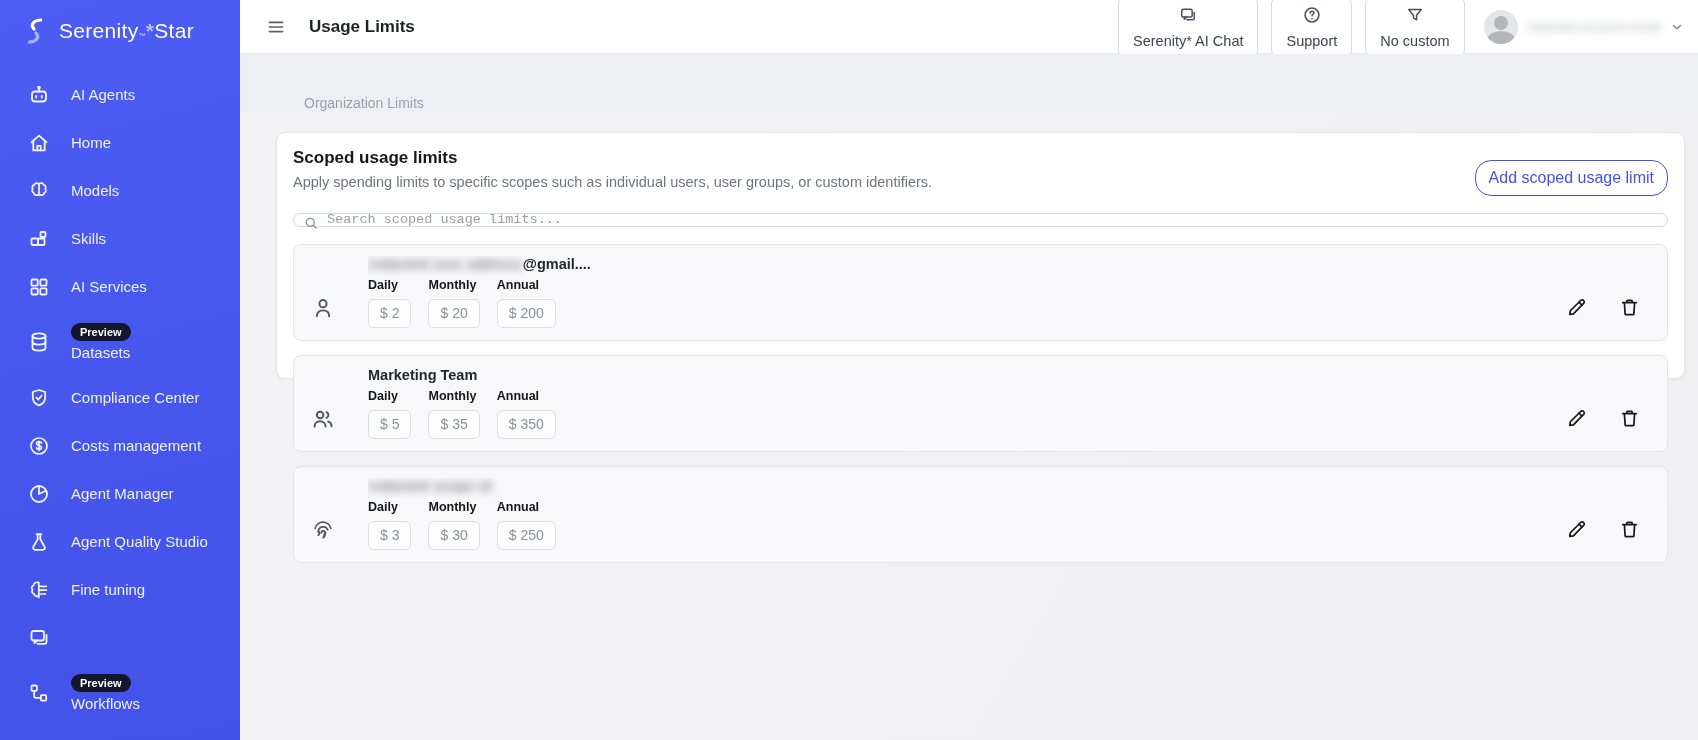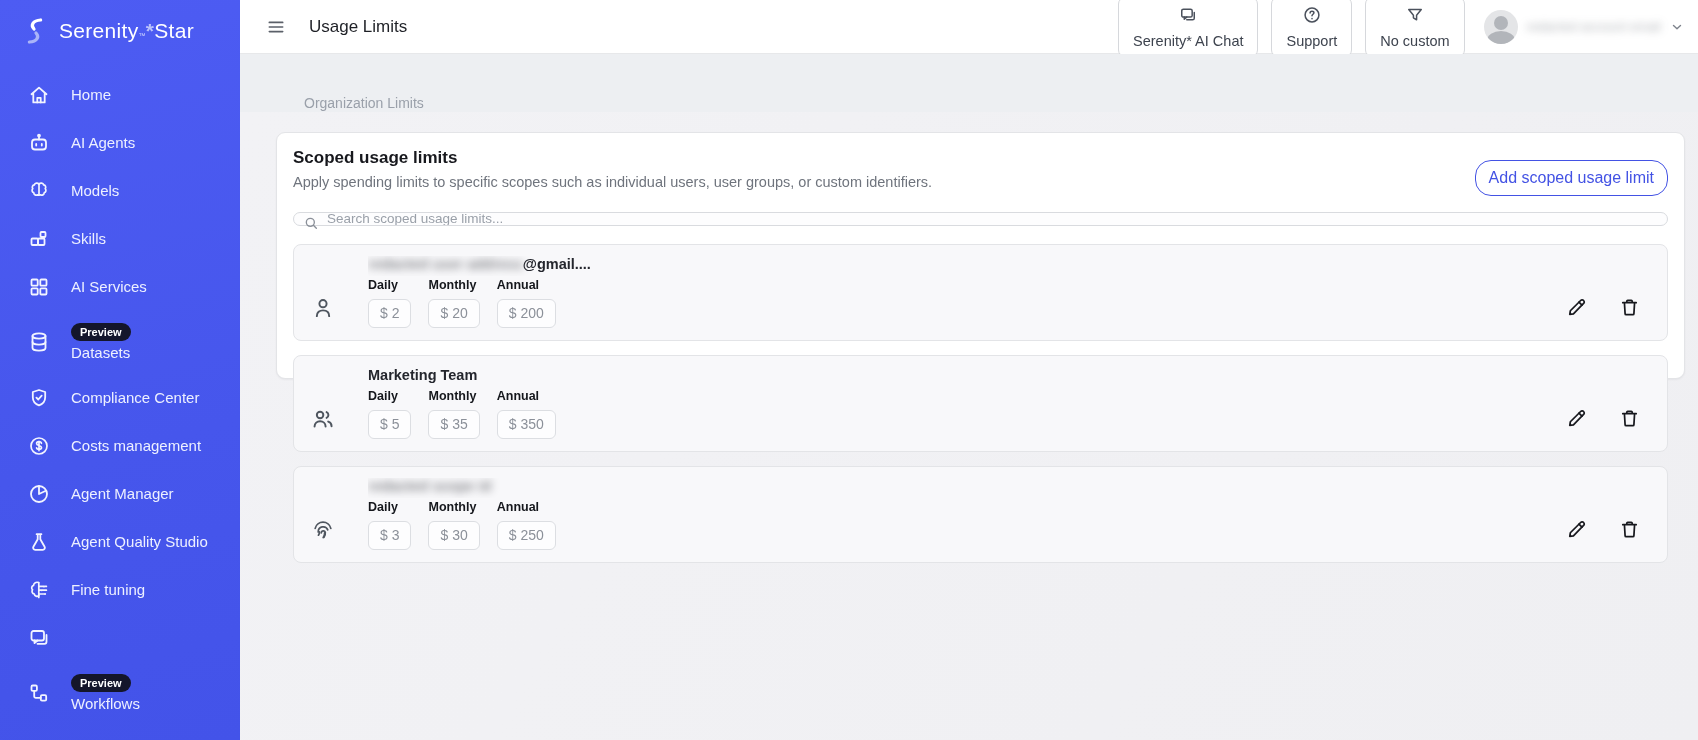--- a/index.html
+++ b/index.html
@@ -20,21 +20,21 @@
     font-size:15px; line-height:1.18; cursor:pointer; }
   .nav-ic { width:24px; height:24px; flex:none; color:#f2f4ff; }
   .nav-label-wrap { display:flex; flex-direction:column; align-items:flex-start; gap:3px; }
   .badge { background:#14162b; color:#ffffff; font-size:11px; font-weight:700;
     padding:2px 9px; border-radius:9px; line-height:1.3; }
 
   
   .header { position:absolute; left:240px; top:0; right:0; height:54px; background:#ffffff;
     border-bottom:1px solid #e7e8ea; display:flex; align-items:center; }
   .hamburger { margin-left:26px; width:20px; height:20px; color:#5b6069; cursor:pointer; flex:none; }
-  .page-title { margin-left:23px; font-size:17px; font-weight:400; color:#1e2026; }
+  .page-title { margin-left:23px; font-size:17px; font-weight:700; color:#1e2026; }
   .header-right { margin-left:auto; display:flex; align-items:center; gap:13px; margin-right:14px; }
   .hbtn { display:flex; align-items:center; gap:8px; border:1px solid #d6d8dc; border-radius:7px;
     background:#fff; padding:7px 14px; font-size:14.5px; color:#3d434e; cursor:pointer;
     font-family:inherit;flex-direction:column; }
   .hbtn .bic { width:20px; height:20px; color:#4b515c; flex:none; }
   .user-chip { display:flex; align-items:center; gap:9px; cursor:pointer; margin-left:6px; }
   .avatar { width:34px; height:34px; border-radius:50%; background:#e4e5e7; overflow:hidden; flex:none; position:relative; }
   .avatar .head { position:absolute; left:10px; top:6px; width:14px; height:14px; border-radius:50%; background:#b2b5ba; }
   .avatar .body { position:absolute; left:3px; top:21px; width:28px; height:18px; border-radius:50%; background:#b2b5ba; }
   .blur { filter:blur(4px); opacity:.55; user-select:none; }
@@ -58,21 +58,21 @@
   .panel-title { font-size:17px; font-weight:700; color:#17181d; }
   .panel-desc { margin-top:6px; font-size:14.5px; color:#6f747d; }
   .add-btn { margin-left:auto; margin-top:12px; background:#ffffff; color:#4352e4;
     border:1px solid #4352e4; border-radius:16px; font-size:16px; font-weight:500;
     padding:8px 13px; cursor:pointer; white-space:nowrap; font-family:inherit; }
 
   .search-wrap { position:relative; margin-top:13px; }
   .search-ic { position:absolute; left:10px; top:6px; width:16px; height:16px; color:#8a8f98; }
   .search-input { width:100%; height:14px; border:1px solid #d9dbdf; border-radius:8px;
     background:#fdfdfe; padding:0 12px 0 33px; font-size:13.5px; color:#3c414a;
-    font-family:Liberation Sans, sans-serif; outline:none; }
+    font-family:Liberation Mono, monospace; outline:none; }
   .search-input::placeholder { color:#9aa0a9; }
 
   .cards { display:flex; gap:14px; margin-top:17px;flex-direction:column; }
   .scope-card { flex:1 1 0; height:107px; background:#f8f8fa; border:1px solid #e3e4e7;
     border-radius:8px; padding:11px 14px 12px 16px; }
   .scope-title { margin-left:58px; font-size:14.5px; font-weight:700; color:#24262d;
     height:20px; white-space:nowrap; overflow:hidden; }
   .scope-body { display:flex; align-items:center; margin-top:2px; }
   .scope-ic { width:26px; height:26px; color:#4f565f; flex:none; margin-right:32px; margin-top:10px; }
   .limit-cols { display:flex; gap:17px; }
@@ -93,34 +93,34 @@
       <path d="M16.5 3.2 C10.5 3.6 8.2 7.2 11.2 10.4" stroke="#ffffff" stroke-width="2.6"></path>
       <path d="M7.5 20.8 C13.5 20.4 15.8 16.8 12.8 13.6" stroke="#aab4f8" stroke-width="2.6"></path>
     </svg>
     <div class="logo-text"><span>Serenity</span><span class="tm">™</span><span class="star">*</span><span>Star</span></div>
   </div>
 
   <div class="nav">
 
     <div class="nav-item">
       <svg class="nav-ic" viewBox="0 0 24 24" fill="none" stroke="currentColor" stroke-width="1.8" stroke-linecap="round" stroke-linejoin="round">
-          <path d="M4.5 11.2 12 4.6l7.5 6.6M6.3 10v9.4h11.4V10"></path>
-          <path d="M10.3 19.4v-4.6h3.4v4.6"></path>
-        </svg>
-      <span>Home</span>
-    </div>
-
-    <div class="nav-item">
-      <svg class="nav-ic" viewBox="0 0 24 24" fill="none" stroke="currentColor" stroke-width="1.8" stroke-linecap="round" stroke-linejoin="round">
           <rect x="5" y="8.5" width="14" height="10" rx="3"></rect>
           <path d="M12 8.5V5.6"></path>
           <circle cx="12" cy="4.6" r="1" fill="currentColor"></circle>
           <path d="M9.2 13v1.6M14.8 13v1.6"></path>
         </svg>
       <span>AI Agents</span>
+    </div>
+
+    <div class="nav-item">
+      <svg class="nav-ic" viewBox="0 0 24 24" fill="none" stroke="currentColor" stroke-width="1.8" stroke-linecap="round" stroke-linejoin="round">
+          <path d="M4.5 11.2 12 4.6l7.5 6.6M6.3 10v9.4h11.4V10"></path>
+          <path d="M10.3 19.4v-4.6h3.4v4.6"></path>
+        </svg>
+      <span>Home</span>
     </div>
 
     <div class="nav-item">
       <svg class="nav-ic" viewBox="0 0 24 24" fill="none" stroke="currentColor" stroke-width="1.7" stroke-linecap="round" stroke-linejoin="round">
           <path d="M12 5.2c-1.3-1.6-4-1.3-4.7.7-1.8.2-2.6 2.4-1.5 3.8-1.3 1.2-.8 3.6.9 4 .1 2 2.3 3.1 4 2.1.5.5 1 .5 1.3.4"></path>
           <path d="M12 5.2c1.3-1.6 4-1.3 4.7.7 1.8.2 2.6 2.4 1.5 3.8 1.3 1.2.8 3.6-.9 4-.1 2-2.3 3.1-4 2.1"></path>
           <path d="M12 5.2v10.9"></path>
         </svg>
       <span>Models</span>
     </div>

